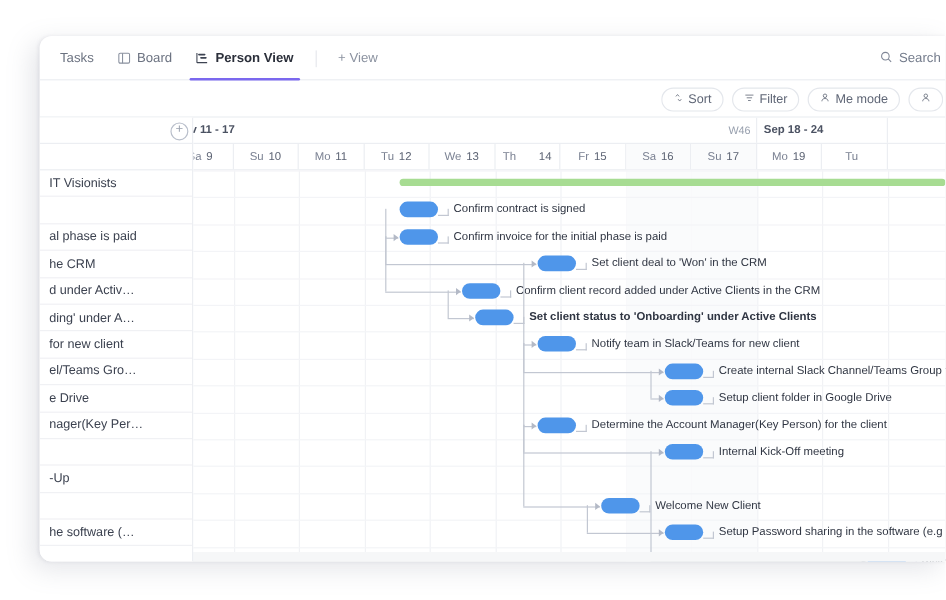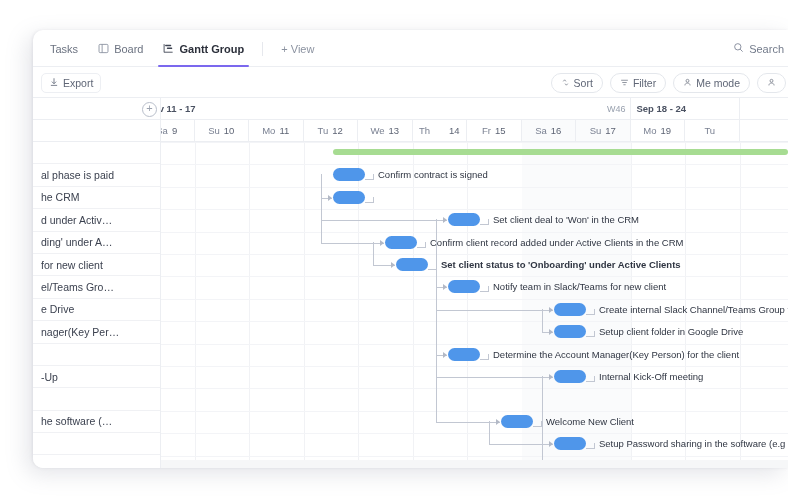--- a/index.html
+++ b/index.html
@@ -333,21 +333,21 @@
 
         <div class="tab active">
           <span class="ic">
             <svg width="11" height="11" viewBox="0 0 16 16">
               <rect x="3" y="2.6" width="9" height="2" rx="1" fill="#3d4352"></rect>
               <rect x="5.5" y="6.6" width="8" height="2" rx="1" fill="#3d4352"></rect>
               <line x1="1.6" y1="1.6" x2="1.6" y2="13.6" stroke="#3d4352" stroke-width="1.3"></line>
               <line x1="1.6" y1="13.4" x2="14" y2="13.4" stroke="#3d4352" stroke-width="1.3"></line>
             </svg>
           </span>
-          <span>Gantt Group</span>
+          <span>Person View</span>
         </div>
 
         <div class="tab-sep"></div>
 
         <div class="tab addview">
           <span>+ View</span>
         </div>
       </div>
 
       <div class="searchbox">
@@ -355,32 +355,20 @@
           <svg width="11" height="11" viewBox="0 0 16 16">
             <circle cx="7" cy="7" r="4.6" fill="none" stroke="#7f8696" stroke-width="1.3"></circle>
             <line x1="10.4" y1="10.4" x2="14" y2="14" stroke="#7f8696" stroke-width="1.3"></line>
           </svg>
         </span>
         <span>Search</span>
       </div>
     </div>
 
     <div class="toolbar">
-      <div class="tb-left">
-        <div class="tb-btn hoverbox">
-          <span>
-            <svg width="10" height="10" viewBox="0 0 16 16">
-              <line x1="8" y1="2" x2="8" y2="10.5" stroke="#5f6676" stroke-width="1.3"></line>
-              <polyline points="4.6,7.4 8,10.8 11.4,7.4" fill="none" stroke="#5f6676" stroke-width="1.3"></polyline>
-              <line x1="3" y1="13.4" x2="13" y2="13.4" stroke="#5f6676" stroke-width="1.3"></line>
-            </svg>
-          </span>
-          <span>Export</span>
-        </div>
-      </div>
 
       <div class="tb-right">
         <div class="tb-btn bordered">
           <span>
             <svg width="9" height="9" viewBox="0 0 16 16">
               <polyline points="4,6 6.4,3.2 8.8,6" fill="none" stroke="#6b7280" stroke-width="1.3"></polyline>
               <polyline points="7.2,10 9.6,12.8 12,10" fill="none" stroke="#6b7280" stroke-width="1.3"></polyline>
             </svg>
           </span>
           <span>Sort</span>
@@ -419,20 +407,23 @@
     </div>
 
     <div class="body">
 
       <div class="left-panel">
         <div class="lp-head">
           <div class="addcol">+</div>
         </div>
         <div class="lp-head2"></div>
         <div id="task-rows">
+            <div class="task-row">
+              <span>IT Visionists</span>
+            </div>
             <div class="task-row ">
               <span></span>
             </div>
             <div class="task-row">
               <span>al phase is paid</span>
             </div>
             <div class="task-row">
               <span>he CRM</span>
             </div>
             <div class="task-row">
@@ -554,20 +545,21 @@
             <div class="row-line" style="top: 224px;"></div>
             <div class="row-line" style="top: 246.4px;"></div>
             <div class="row-line" style="top: 268.8px;"></div>
             <div class="row-line" style="top: 291.2px;"></div>
             <div class="row-line" style="top: 313.6px;"></div>
             <div class="bar summary" style="left: 172px; top: 7px; width: 455px;"></div>
             <div class="bar" style="left: 172px; top: 26.4px; width: 32px;"></div>
             <div class="bar-label" style="left: 217px; top: 26.4px;">Confirm contract is signed</div>
             <div class="stub" style="left: 204px; top: 32.4px; width: 8px; height: 5px;"></div>
             <div class="bar" style="left: 172px; top: 48.8px; width: 32px;"></div>
+            <div class="bar-label" style="left: 217px; top: 48.8px;">Confirm invoice for the initial phase is paid</div>
             <div class="stub" style="left: 204px; top: 54.8px; width: 8px; height: 5px;"></div>
             <div class="bar" style="left: 287px; top: 71.2px; width: 32px;"></div>
             <div class="bar-label" style="left: 332px; top: 71.2px;">Set client deal to 'Won' in the CRM</div>
             <div class="stub" style="left: 319px; top: 77.2px; width: 8px; height: 5px;"></div>
             <div class="bar" style="left: 224px; top: 93.6px; width: 32px;"></div>
             <div class="bar-label" style="left: 269px; top: 93.6px;">Confirm client record added under Active Clients in the CRM</div>
             <div class="stub" style="left: 256px; top: 99.6px; width: 8px; height: 5px;"></div>
             <div class="bar" style="left: 235px; top: 116px; width: 32px;"></div>
             <div class="bar-label" style="left: 280px; top: 116px; font-weight: bold;">Set client status to 'Onboarding' under Active Clients</div>
             <div class="stub" style="left: 267px; top: 122px; width: 8px; height: 5px;"></div>

